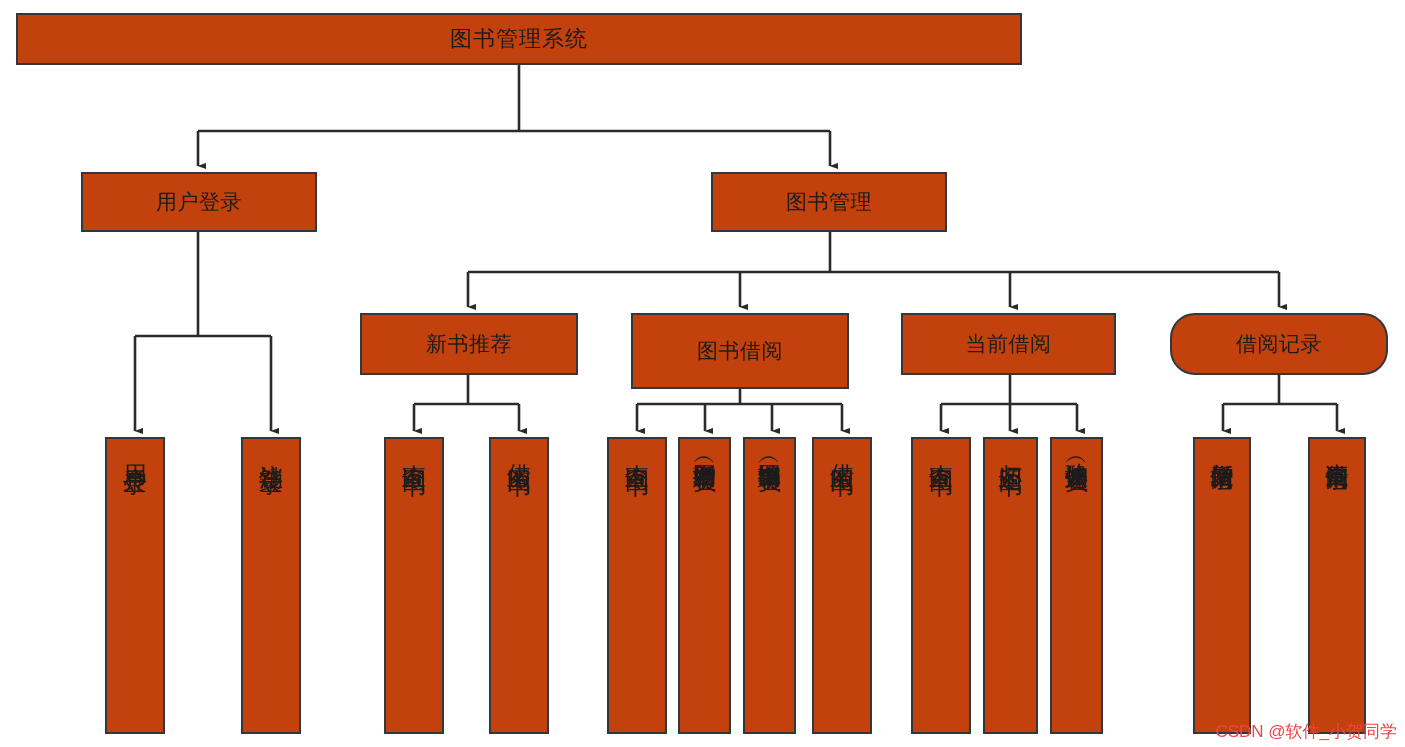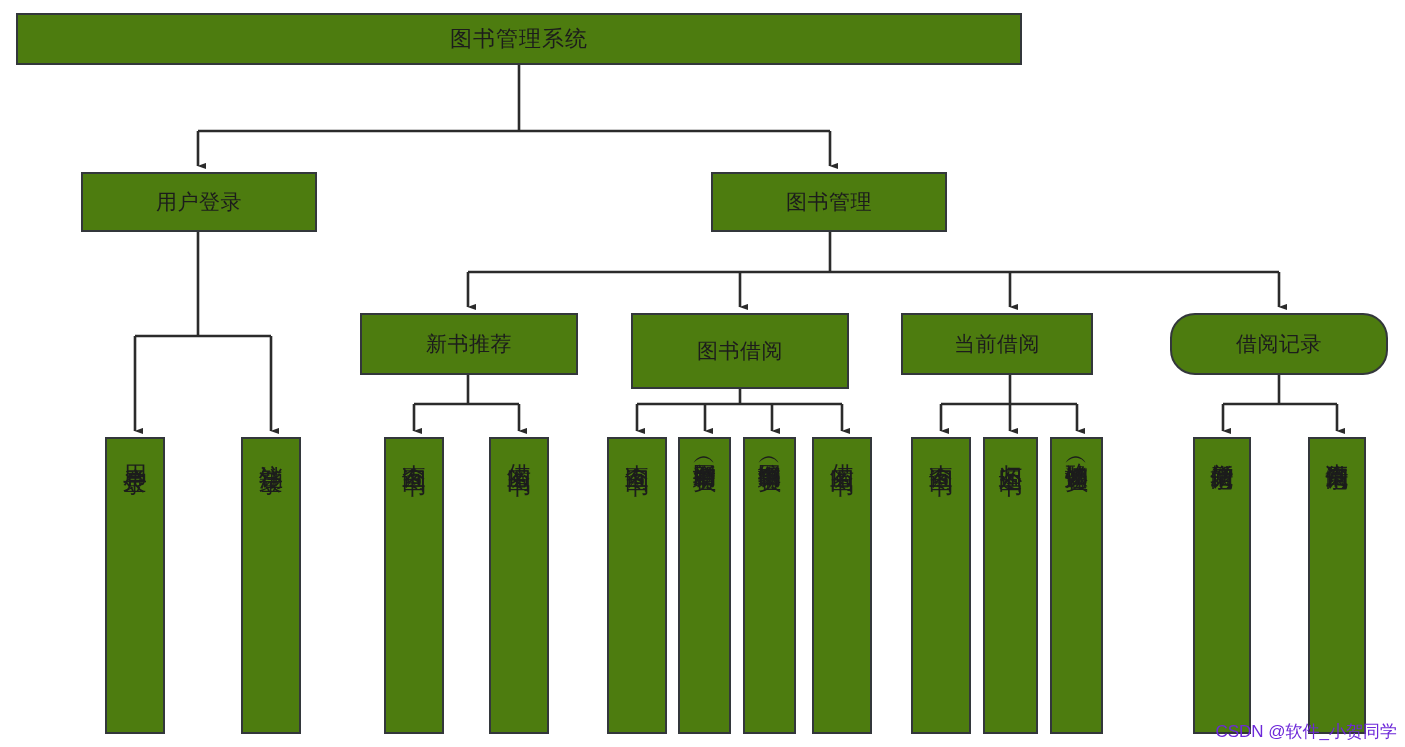--- a/index.html
+++ b/index.html
@@ -22,21 +22,21 @@
     position: absolute;
     left: 0;
     top: 0;
     width: 1405px;
     height: 747px;
     pointer-events: none;
   }
   .node {
     position: absolute;
     box-sizing: border-box;
-    background: #4d7c0f;
+    background: #c2410c;
     border: 2px solid #33373b;
     display: flex;
     align-items: center;
     justify-content: center;
     color: #1c1c1c;
     z-index: 2;
   }
   .node .node-label {
     display: block;
     text-align: center;
@@ -68,21 +68,21 @@
   }
   .node.vert.tall-text .node-label {
     font-size: 23px;
     letter-spacing: 1px;
   }
   .watermark {
     position: absolute;
     right: 8px;
     bottom: 4px;
     font-size: 17px;
-    color: #6d28d9;
+    color: #ef4444;
     z-index: 5;
     white-space: nowrap;
     font-family: "Liberation Sans", "DejaVu Sans", sans-serif;
     margin-top: 32px;
   }
 </style>
 </head>
 <body>
 
 <div id="diagram-root">
@@ -147,21 +147,21 @@
   <div class="node horiz" style="left:711px; top:172px; width:236px; height:60px;">
     <span class="node-label">图书管理</span>
   </div>
 
   <div class="node horiz" style="left:360px; top:313px; width:218px; height:62px;">
     <span class="node-label">新书推荐</span>
   </div>
   <div class="node horiz" style="left:631px; top:313px; width:218px; height:76px;">
     <span class="node-label">图书借阅</span>
   </div>
-  <div class="node horiz" style="left:901px; top:313px; width:192px; height:62px;">
+  <div class="node horiz" style="left:901px; top:313px; width:215px; height:62px;">
     <span class="node-label">当前借阅</span>
   </div>
   <div class="node horiz" style="left:1170px; top:313px; width:218px; height:62px;border-radius:25px;">
     <span class="node-label">借阅记录</span>
   </div>
 
   <div class="node vert" style="left:105px; top:437px; width:60px; height:297px;">
     <span class="node-label">用户登录</span>
   </div>
   <div class="node vert" style="left:241px; top:437px; width:60px; height:297px;">

